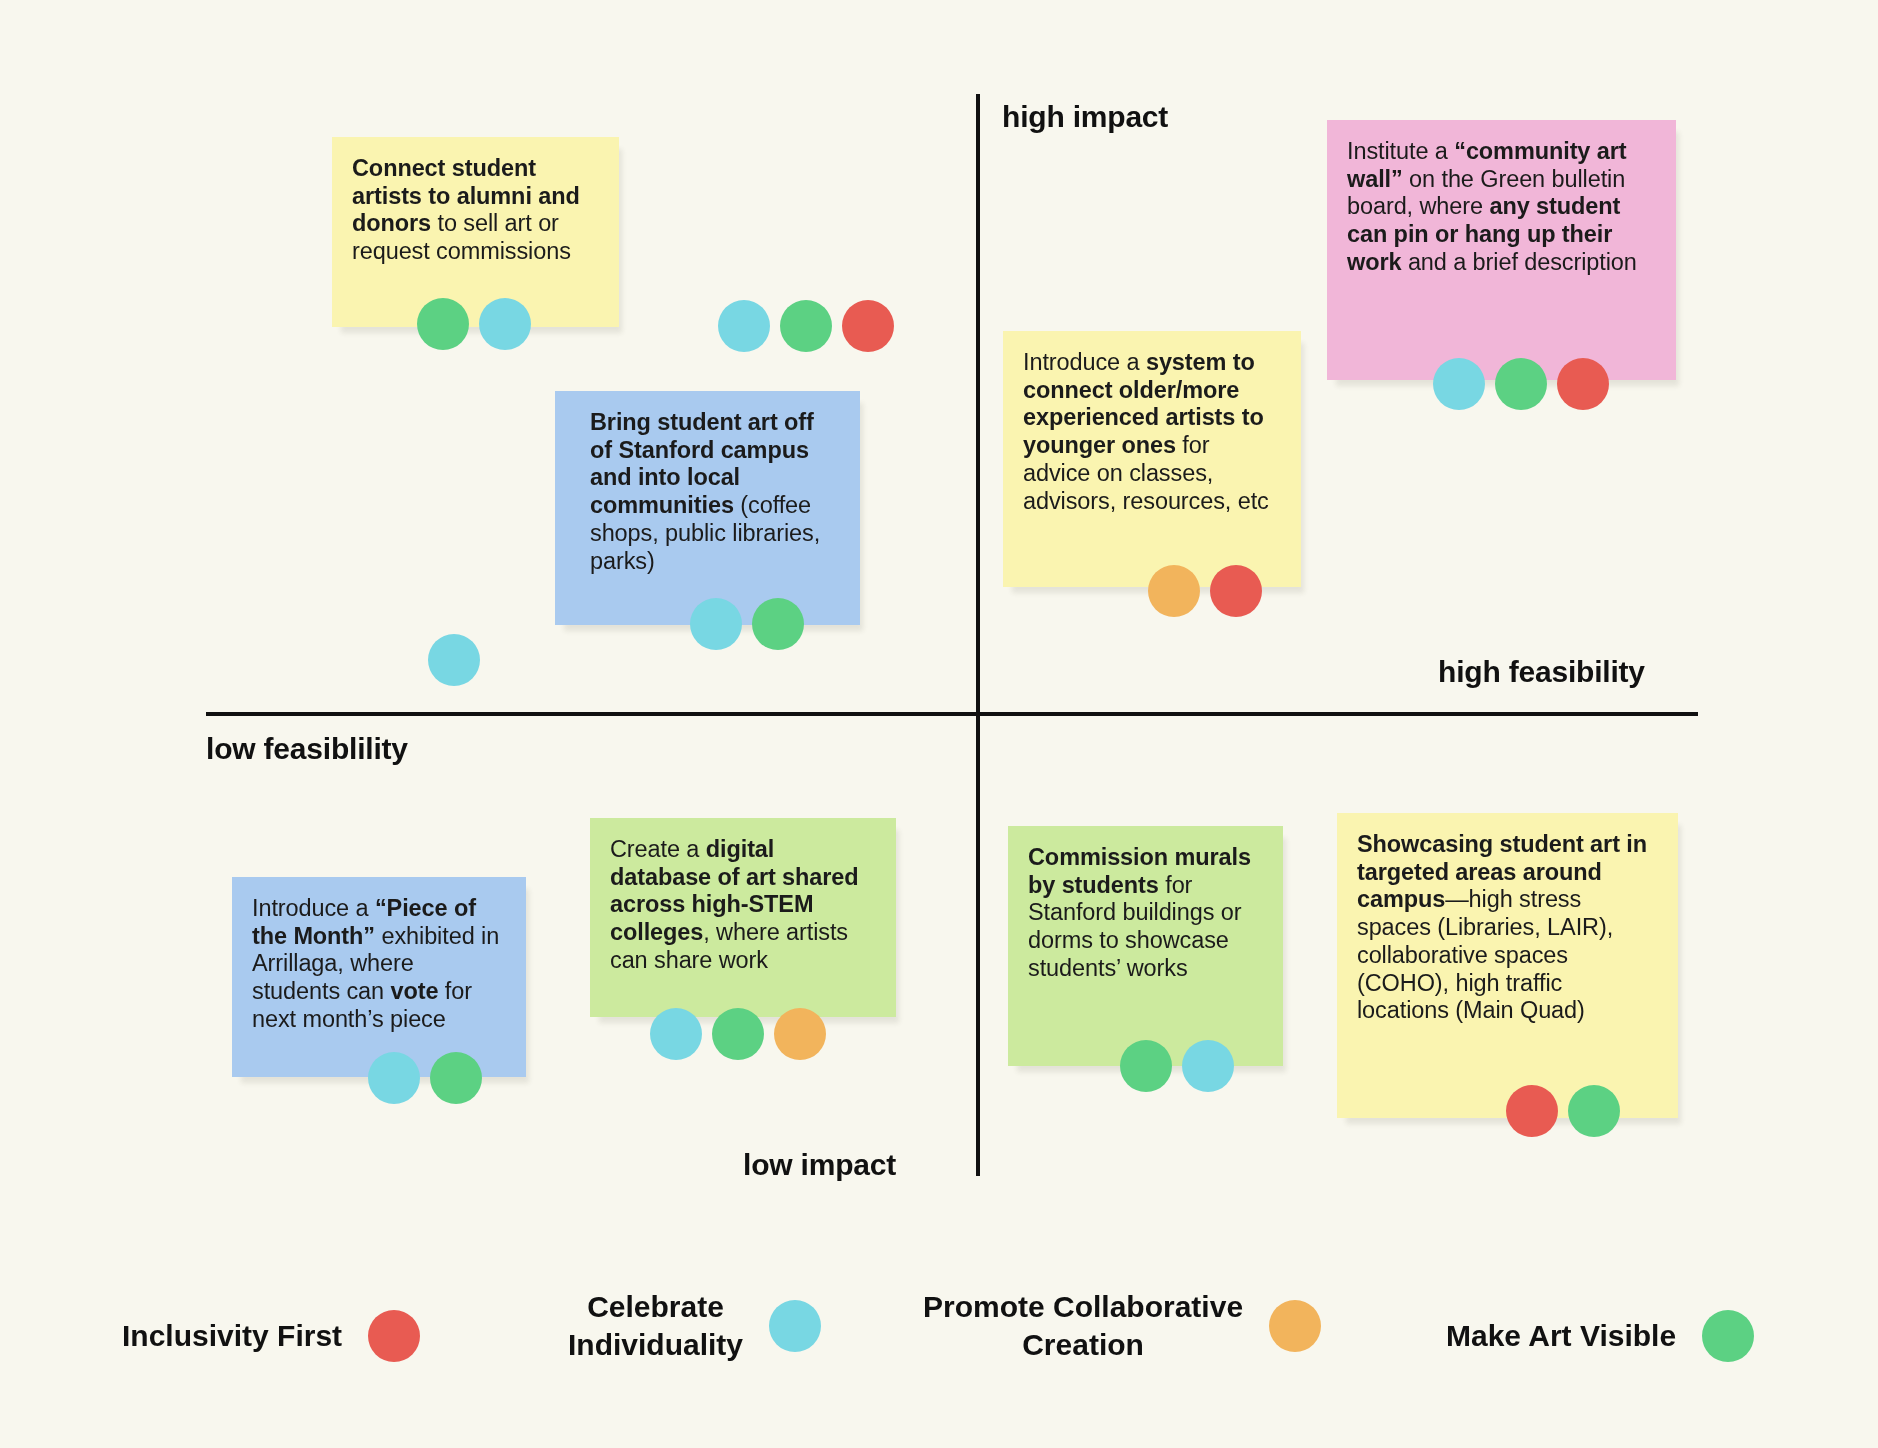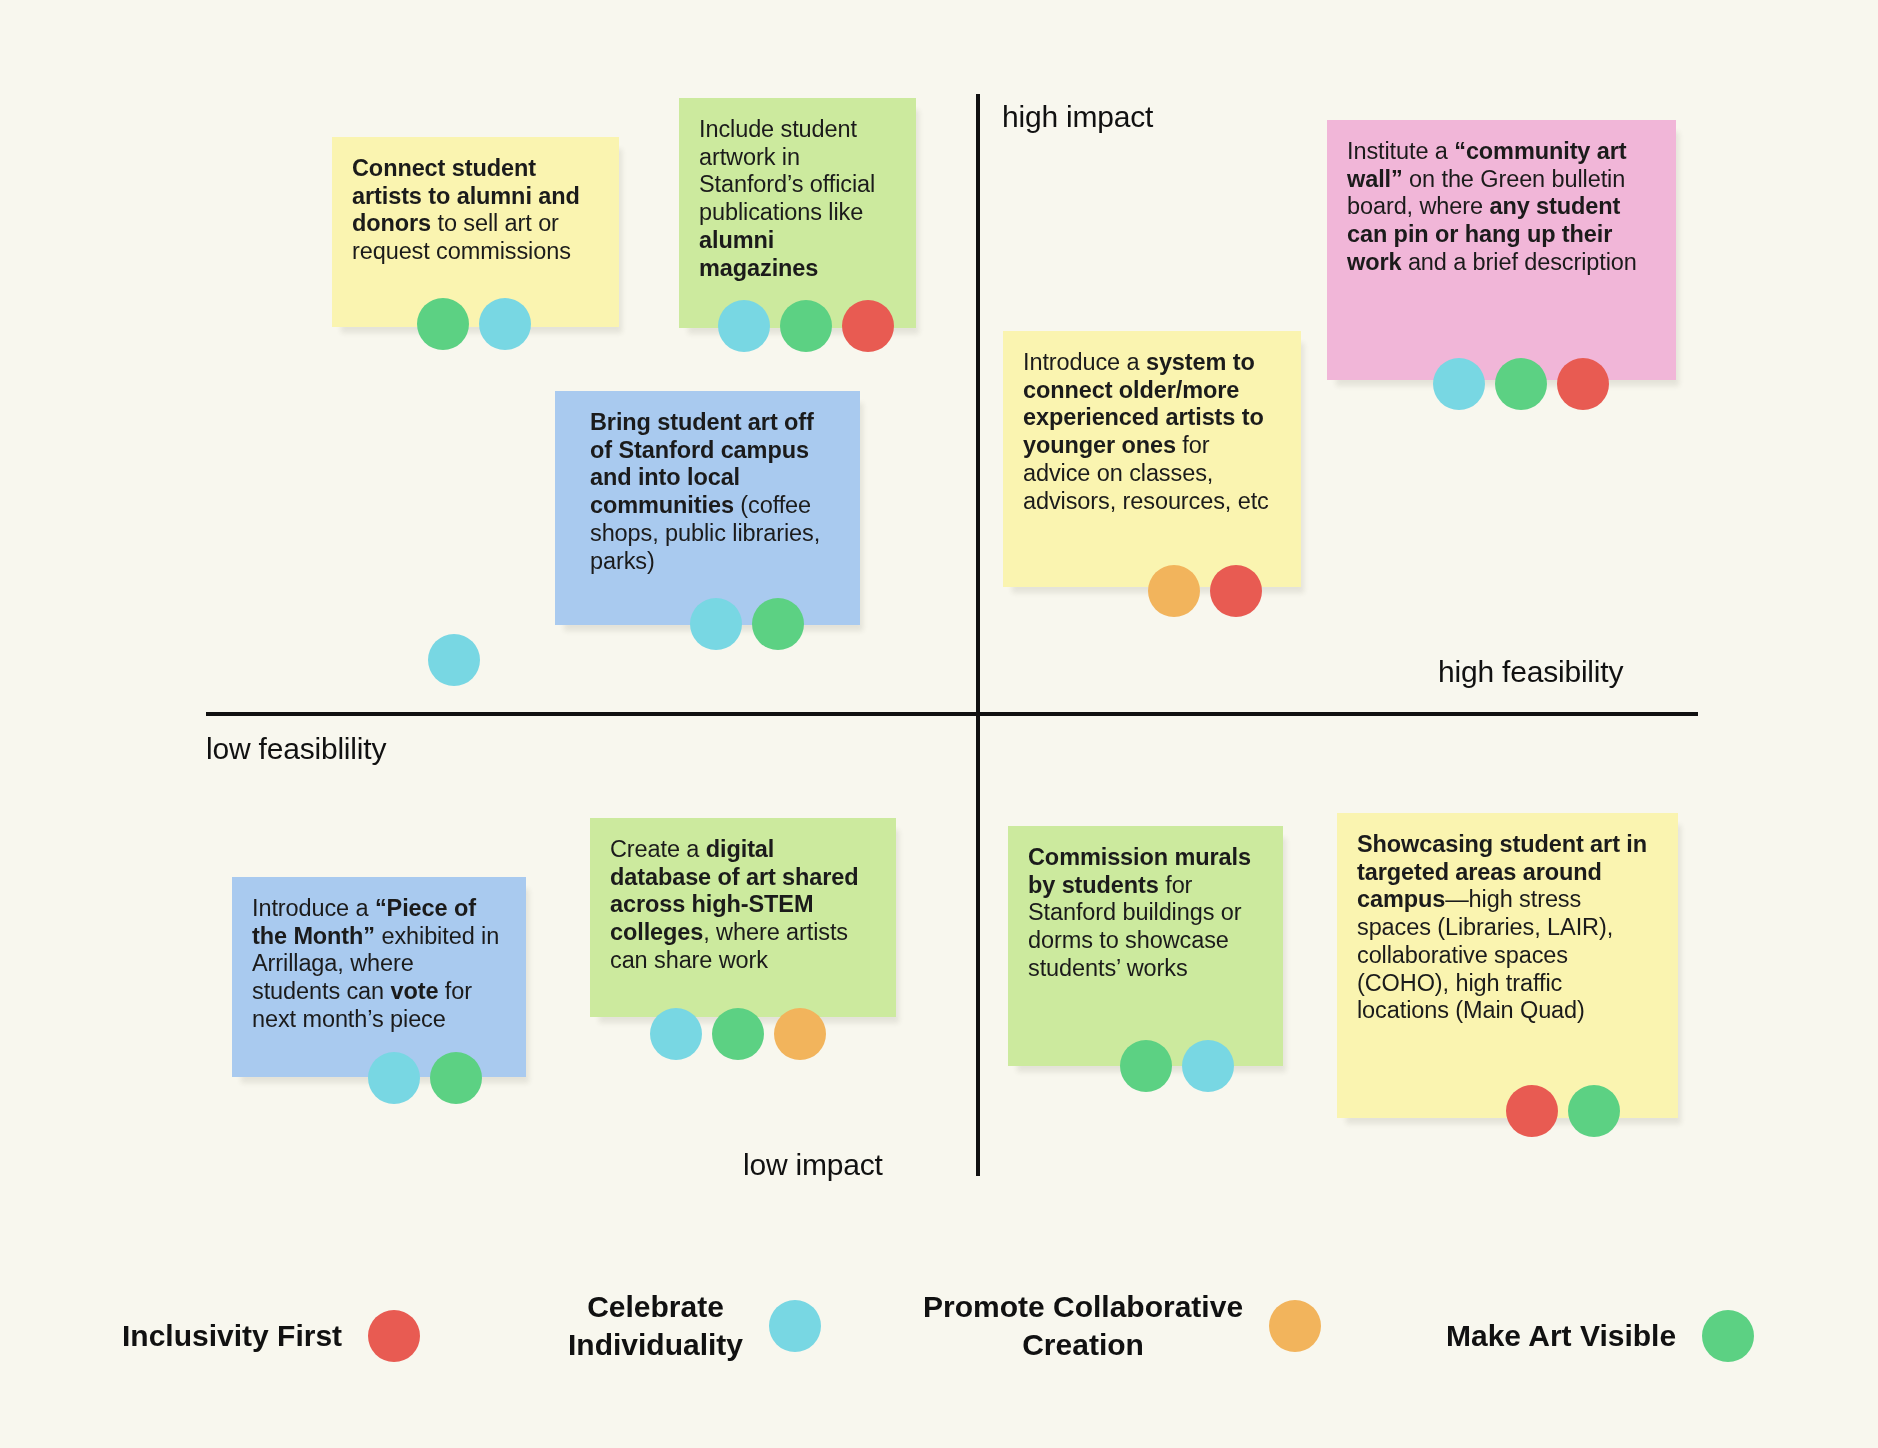--- a/index.html
+++ b/index.html
@@ -26,21 +26,21 @@
     width: 4px;
   }
   .axis-h {
     position: absolute;
     background: #111111;
     height: 4px;
   }
 
   .axis-label {
     position: absolute;
-    font-weight: normal;
+    font-weight: bold;
     font-size: 30px;
     color: #111111;
     white-space: nowrap;
     letter-spacing: -0.2px;
   }
 
   
   .note {
     position: absolute;
     box-sizing: border-box;
@@ -124,23 +124,20 @@
   <div class="axis-label" style="left:743px; top:1148px;">low impact</div>
 
   <div class="note y" style="left:305px; top:137px; width:287px; height:190px;margin-left:27px;">
     <span class="txt"><b>Connect student artists to alumni and donors</b><span> to sell art or request commissions</span></span>
   </div>
   <div class="dots" style="left:417px; top:298px;">
     <span class="dot green"></span>
     <span class="dot blue"></span>
   </div>
 
-  <div class="note g" style="left:679px; top:98px; width:237px; height:230px;">
-    <span class="txt"><span>Include student artwork in Stanford’s official publications like </span><b>alumni magazines</b></span>
-  </div>
   <div class="dots" style="left:718px; top:300px;">
     <span class="dot blue"></span>
     <span class="dot green"></span>
     <span class="dot red"></span>
   </div>
 
   <div class="dots" style="left:428px; top:634px;">
     <span class="dot blue"></span>
   </div>
 

